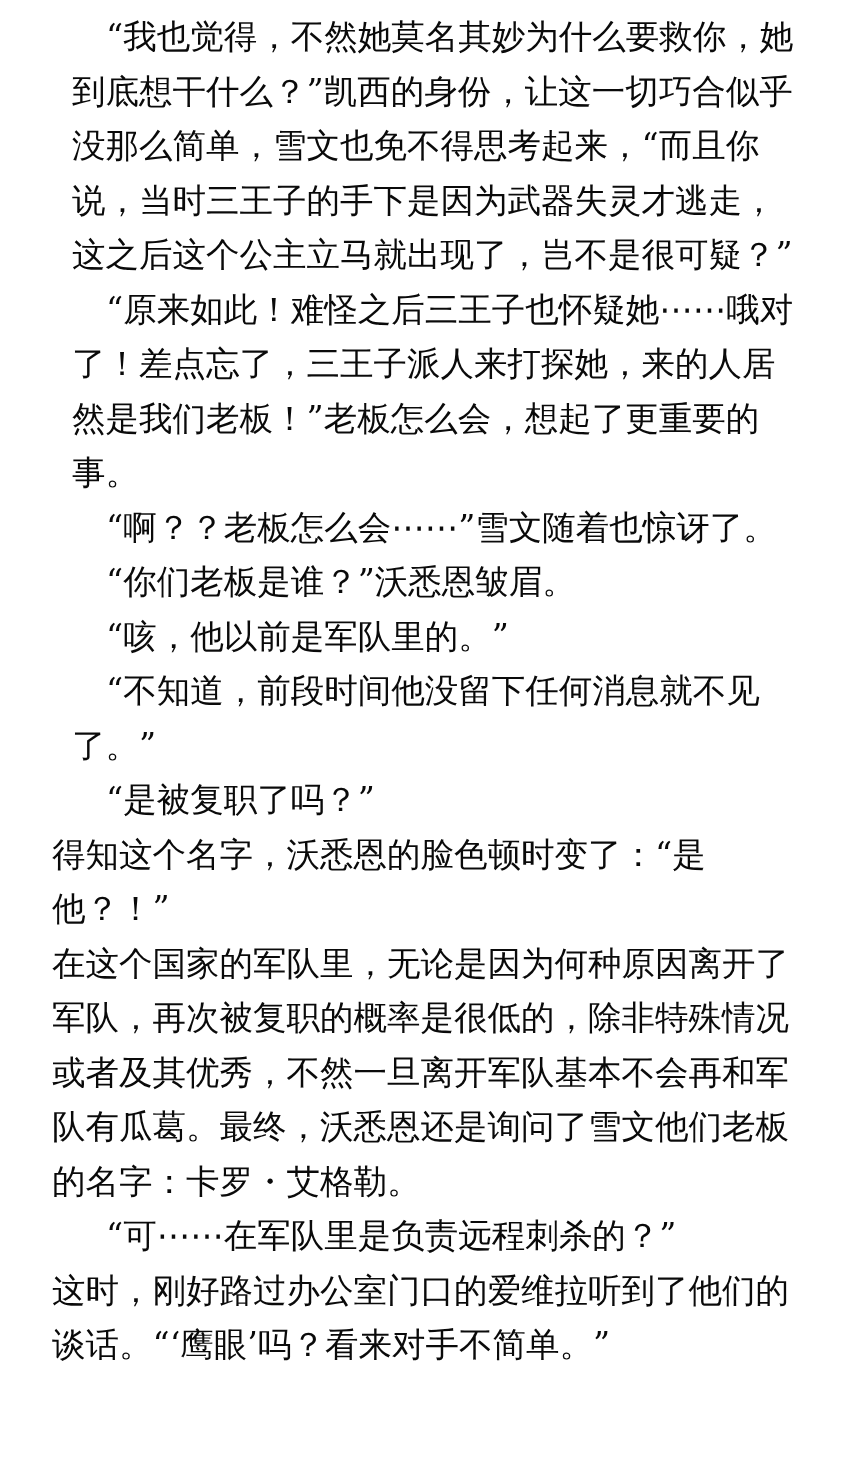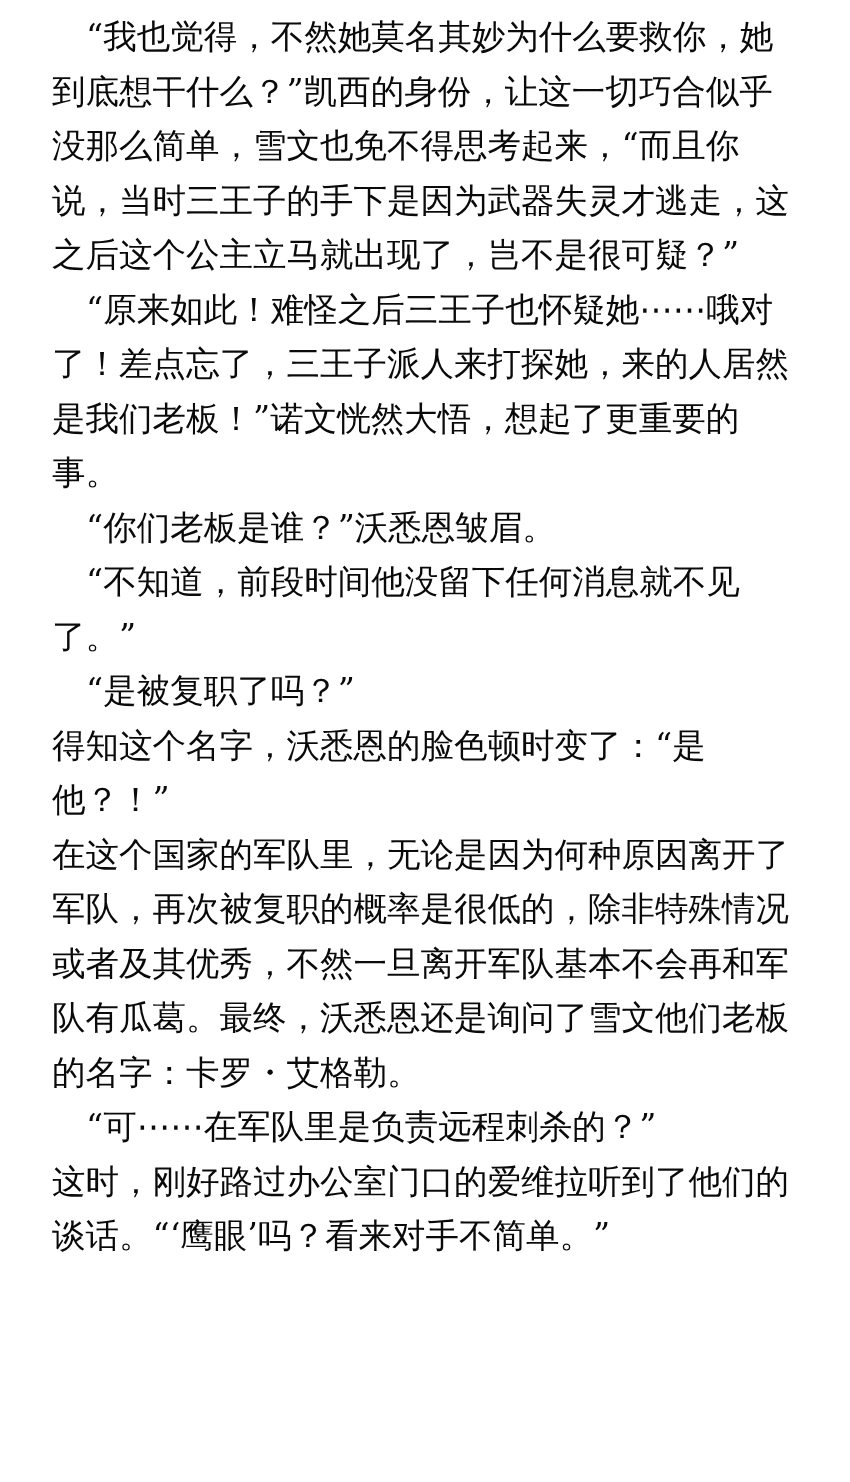--- a/index.html
+++ b/index.html
@@ -29,28 +29,31 @@
     line-height: 54.5px;
     letter-spacing: 0px;
     text-align: left;
     margin: 0;
     white-space: pre-wrap;
     word-break: break-all;
     font-weight: 500;
   }
   .indent {
     text-indent: 34px;
+    margin-left: 20px;
   }
 </style>
 </head>
 <body>
 
 <div id="page">
   <p class="para indent">“我也觉得，不然她莫名其妙为什么要救你，她到底想干什么？”凯西的身份，让这一切巧合似乎没那么简单，雪文也免不得思考起来，“而且你说，当时三王子的手下是因为武器失灵才逃走，这之后这个公主立马就出现了，岂不是很可疑？”</p>
-  <p class="para indent">“原来如此！难怪之后三王子也怀疑她⋯⋯哦对了！差点忘了，三王子派人来打探她，来的人居然是我们老板！”诺文恍然大悟，想起了更重要的事。</p>
+  <p class="para indent">“原来如此！难怪之后三王子也怀疑她⋯⋯哦对了！差点忘了，三王子派人来打探她，来的人居然是我们老板！”老板怎么会，想起了更重要的事。</p>
+  <p class="para indent">“啊？？老板怎么会⋯⋯”雪文随着也惊讶了。</p>
   <p class="para indent">“你们老板是谁？”沃悉恩皱眉。</p>
+  <p class="para indent">“咳，他以前是军队里的。”</p>
   <p class="para indent">“不知道，前段时间他没留下任何消息就不见了。”</p>
   <p class="para indent">“是被复职了吗？”</p>
   <p class="para">得知这个名字，沃悉恩的脸色顿时变了：“是他？！”</p>
   <p class="para">在这个国家的军队里，无论是因为何种原因离开了军队，再次被复职的概率是很低的，除非特殊情况或者及其优秀，不然一旦离开军队基本不会再和军队有瓜葛。最终，沃悉恩还是询问了雪文他们老板的名字：卡罗・艾格勒。</p>
   <p class="para indent">“可⋯⋯在军队里是负责远程刺杀的？”</p>
   <p class="para">这时，刚好路过办公室门口的爱维拉听到了他们的谈话。“‘鹰眼’吗？看来对手不简单。”</p>
 </div>
 
 </body></html>

